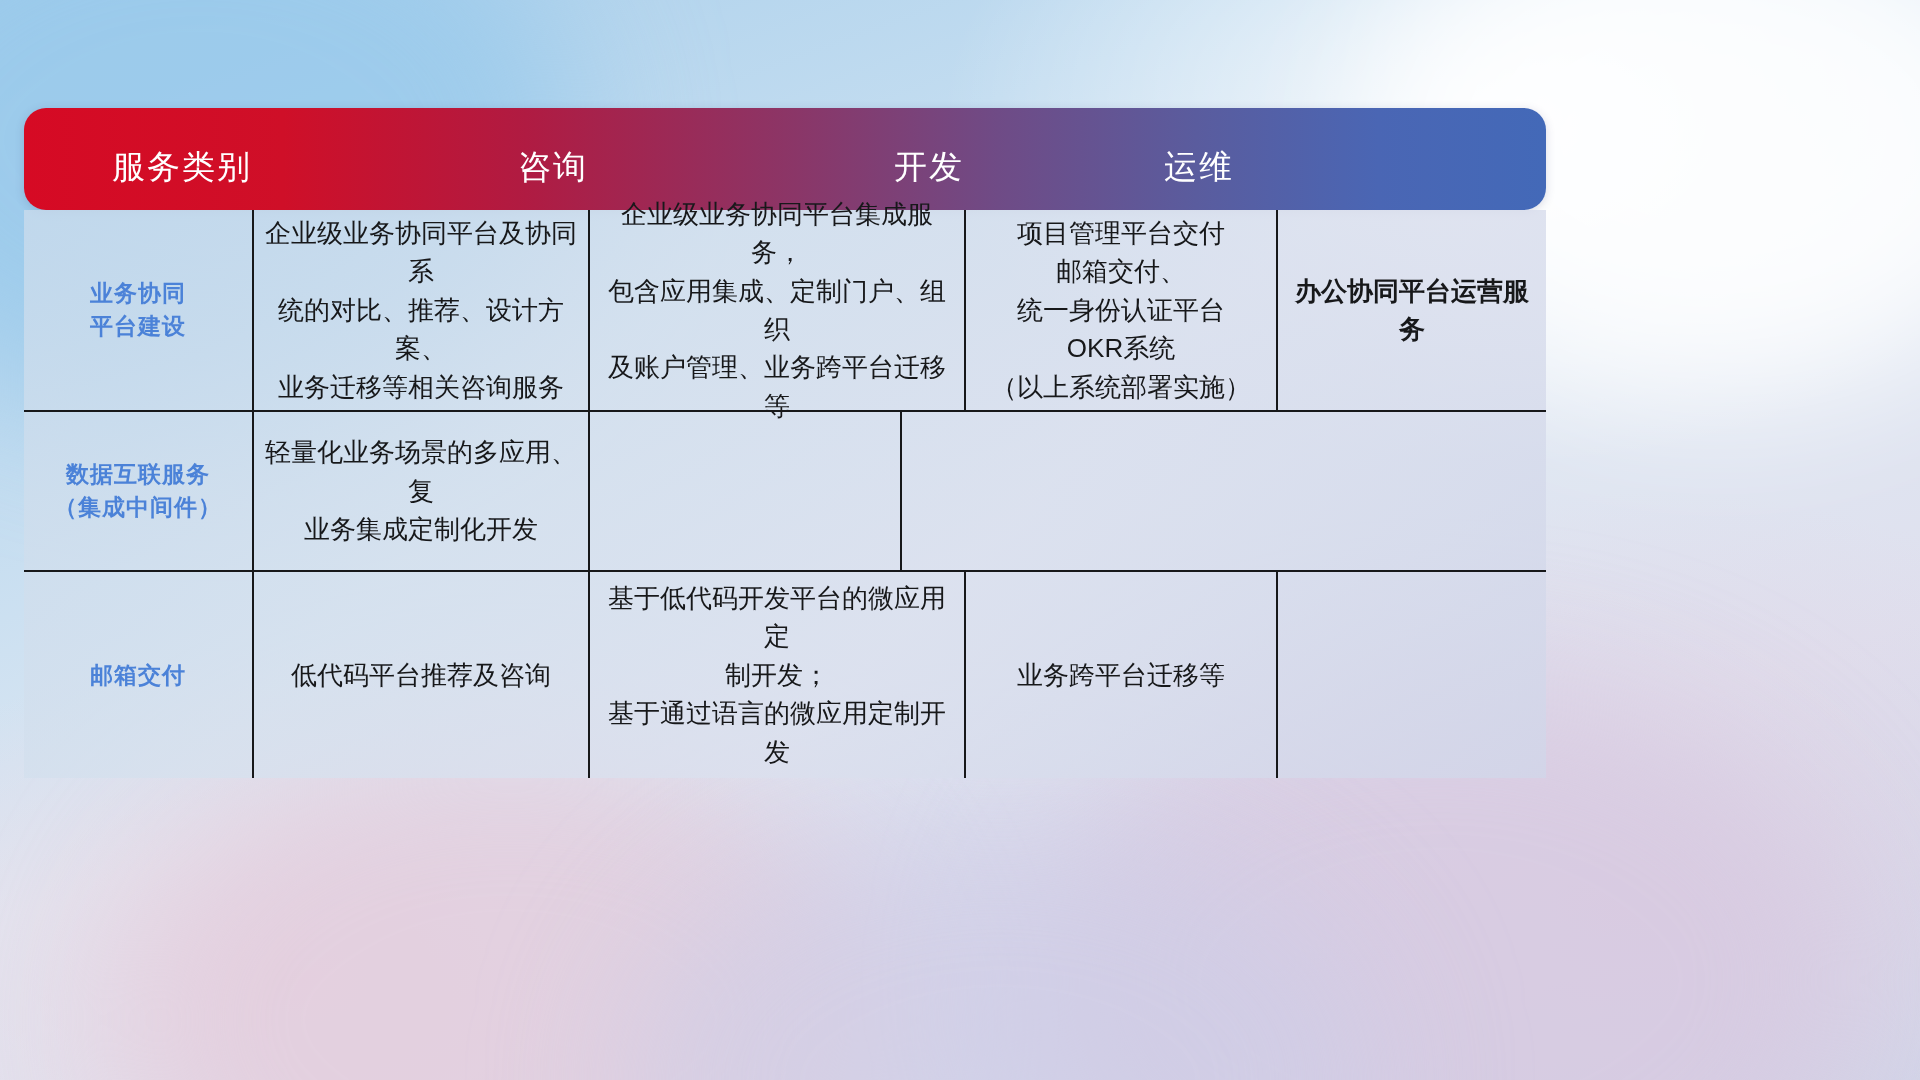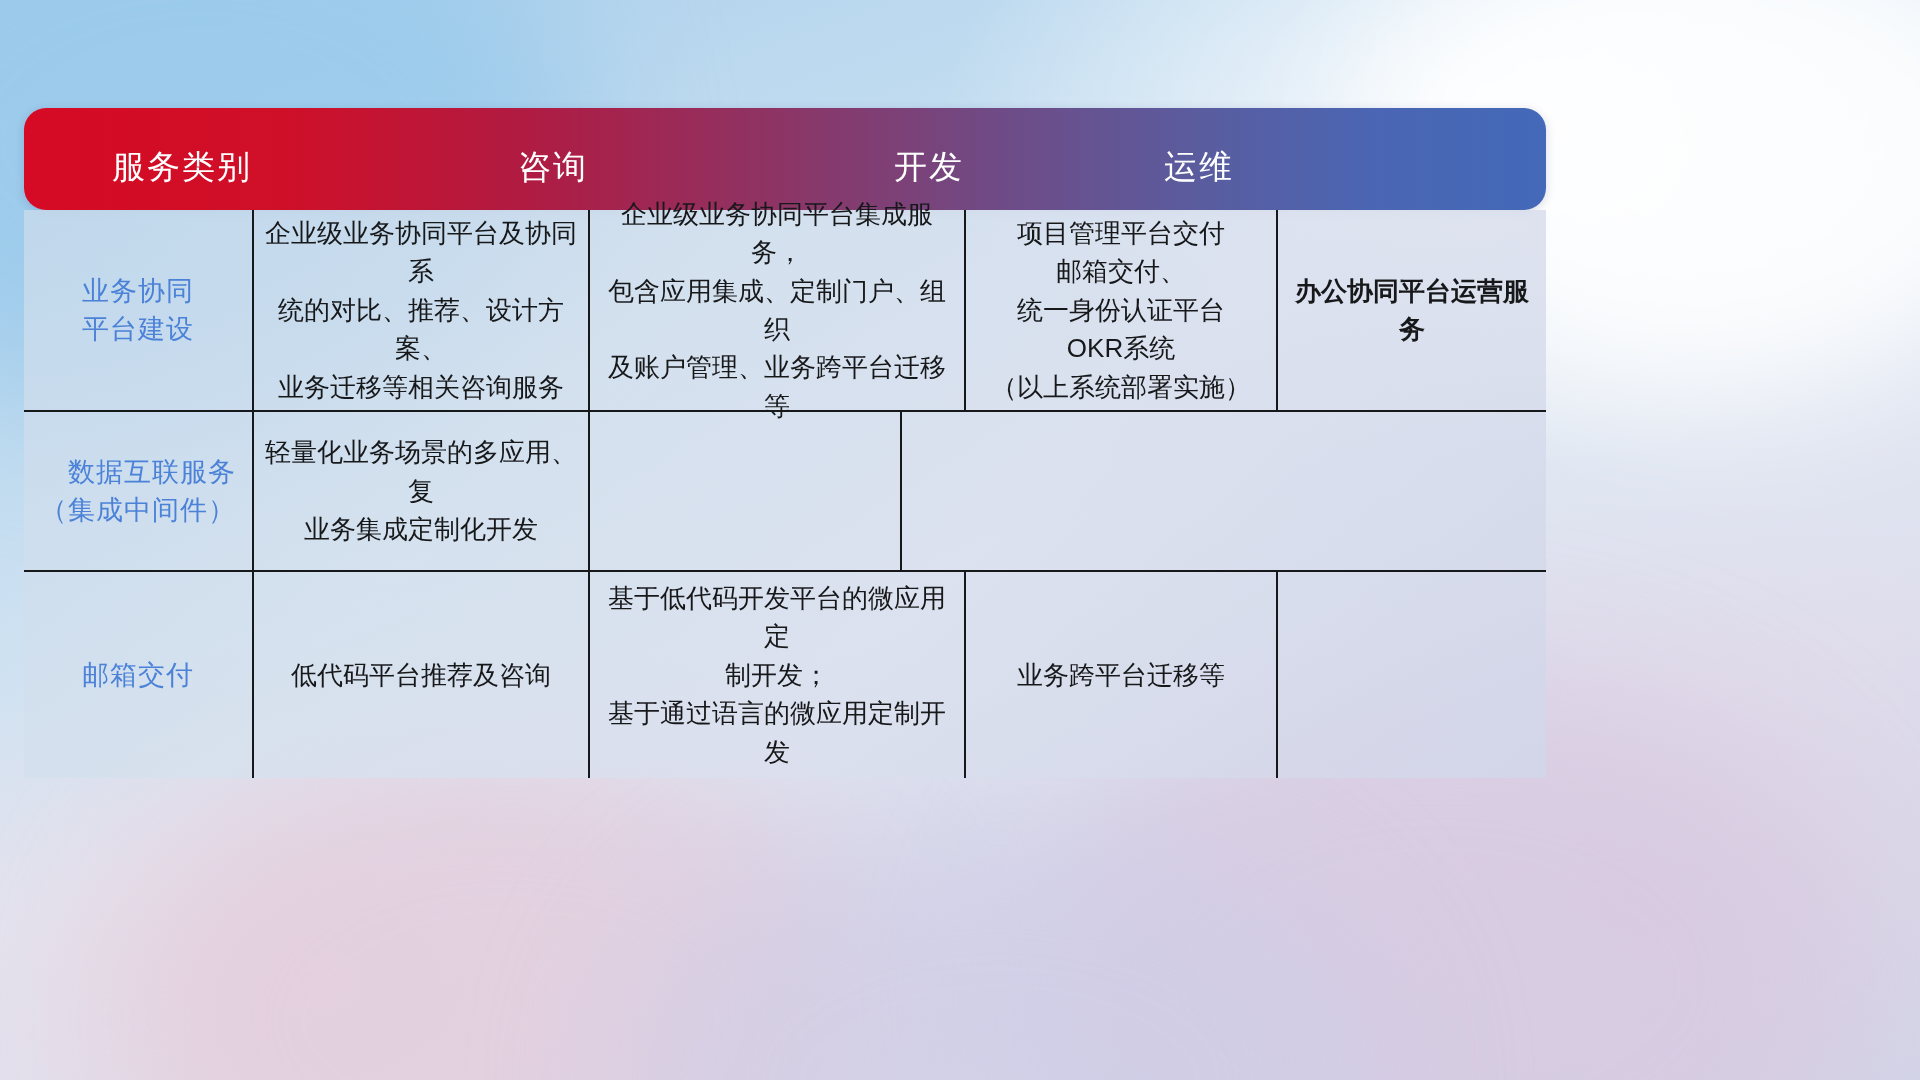--- a/index.html
+++ b/index.html
@@ -107,25 +107,24 @@
     box-sizing: border-box;
     font-size: 26px;
     line-height: 1.48;
     color: #17181a;
     white-space: pre-line;
   }
   .tcell.sep { border-left: 2px solid #17181a; }
 
   .tcell.rowlabel {
     color: #4b82d8;
-    font-weight: 400;
-    font-size: 27px;
+    font-weight: 700;
+    font-size: 23px;
     line-height: 1.42;
     letter-spacing: 1px;
-    text-align: right;
   }
 
   
   .c0 { width: 228px; }
   .c1 { width: 336px; }
   .c2 { width: 376px; }
   .c3 { width: 312px; }
   .c4 { width: 270px; font-weight: bold; }
 </style>
 </head>

